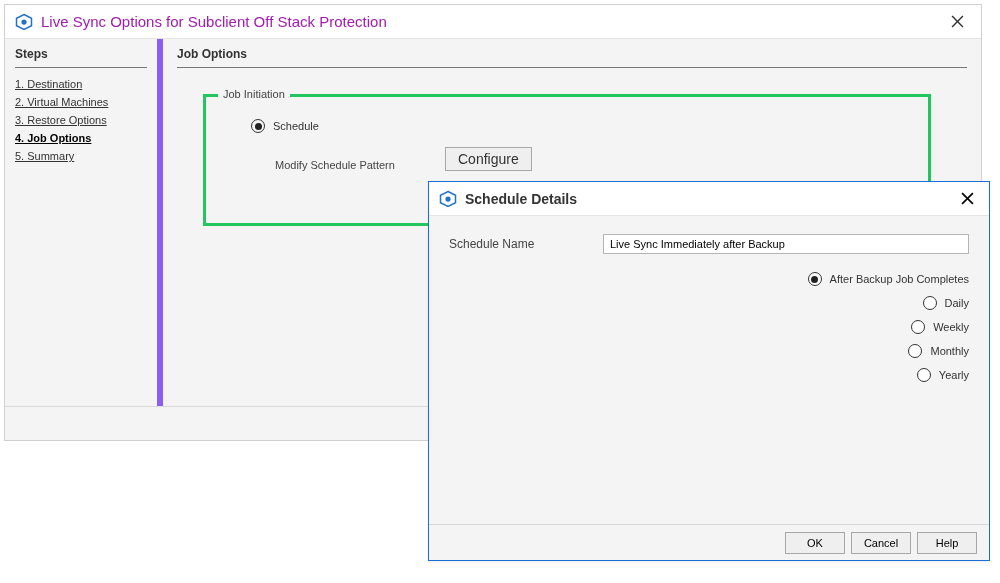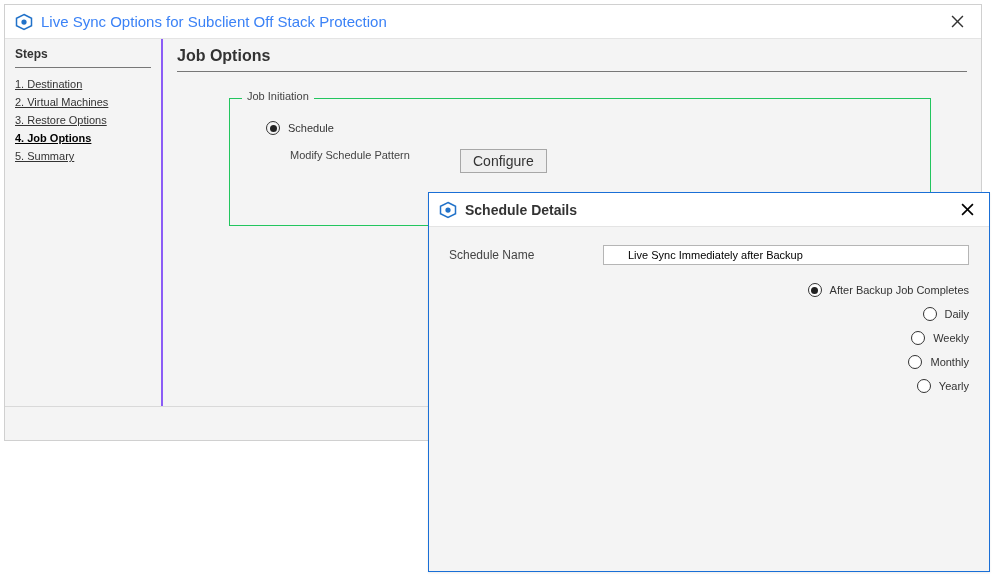--- a/index.html
+++ b/index.html
@@ -31,38 +31,38 @@
       padding: 0 10px;
       border-bottom: 1px solid #e4e4e4;
     }
     .titlebar .logo {
       width: 18px; height: 18px;
       margin-right: 8px;
       display: flex; align-items: center; justify-content: center;
     }
     .titlebar .title {
       font-size: 15px;
-      color: #3b82f6;
+      color: #a21caf;
       flex: 1;
     }
     .titlebar .close {
       width: 28px; height: 28px;
       display: flex; align-items: center; justify-content: center;
       color: #444;
       cursor: pointer;
     }
     .titlebar .close svg { width: 13px; height: 13px; }
     .body {
       display: flex;
       height: calc(100% - 34px - 34px);
       background: #f4f4f4;
     }
     .steps-panel {
       width: 158px;
-      border-right: 2px solid #8b5cf6;
+      border-right: 6px solid #8b5cf6;
       padding: 8px 10px;
     }
     .steps-panel .steps-heading {
       font-weight: bold;
       font-size: 12px;
       padding-bottom: 6px;
       border-bottom: 1px solid #777;
       margin-bottom: 10px;
     }
     .steps-panel ul { list-style: none; }
@@ -77,29 +77,29 @@
       font-weight: bold;
       color: #000;
     }
     .content-panel {
       flex: 1;
       padding: 8px 14px 14px 14px;
       position: relative;
     }
     .content-panel .section-heading {
       font-weight: bold;
-      font-size: 16px;
+      font-size: 12px;
       padding-bottom: 6px;
       border-bottom: 1px solid #777;
       margin-bottom: 26px;
     }
     .job-initiation-group {
-      border: 1px solid #22c55e;
-      padding: 22px 30px 40px 30px;
-      margin: 0 36px 0 52px;
+      border: 3px solid #22c55e;
+      padding: 22px 30px 40px 39px;
+      margin: 0 36px 0 26px;
       position: relative;
     }
     .group-legend {
       position: absolute;
       top: -9px;
       left: 12px;
       background: #f4f4f4;
       padding: 0 5px;
       font-size: 11px;
       color: #444;
@@ -121,21 +121,21 @@
       width: 7px; height: 7px;
       background: #222;
       border-radius: 50%;
     }
     .radio-row .radio-label { font-size: 11px; }
     .schedule-detail-rows {
       margin-left: 30px;
     }
     .sched-row {
       display: flex;
-      align-items: flex-start;
+      align-items: flex-end;
       margin-bottom: 12px;
       font-size: 11px;
       color: #444;
     }
     .sched-row .label { width: 170px; }
     .btn-small {
       background: #efefef;
       border: 1px solid #a7a7a7;
       padding: 3px 12px;
       font-size: 14px;
@@ -164,21 +164,21 @@
     }
     .footer-bar button.primary {
       border: 1px solid #1a6fd6;
       color: #000;
     }
 
     
     .dialog {
       position: absolute;
       left: 428px;
-      top: 192px;
+      top: 181px;
       width: 562px;
       height: 380px;
       background: #f4f4f4;
       border: 1px solid #1a6fd6;
       box-shadow: 0 1px 2px rgba(0,0,0,0.08);
       display: flex;
       flex-direction: column;
     }
     .dialog .d-titlebar {
       height: 34px;
@@ -216,21 +216,21 @@
       margin-bottom: 18px;
     }
     .field-row .label {
       width: 154px;
       font-size: 12px;
       color: #444;
     }
     .field-row input[type="text"] {
       flex: 1;
       border: 1px solid #b5b5b5;
-      padding: 3px 24px;
+      padding: 3px 6px;
       font-size: 11px;
       background: #fff;
     }
     .radio-list {
       margin-left: 18px;
     }
     .radio-list .r-item {
       display: flex;
       align-items: center;
       margin-bottom: 10px;
@@ -372,13 +372,18 @@
         <span class="r-outer"></span>
         <span class="r-label">Monthly</span>
       </div>
       <div class="r-item">
         <span class="r-outer"></span>
         <span class="r-label">Yearly</span>
       </div>
     </div>
   </div>
 
+  <div class="d-footer">
+    <button>OK</button>
+    <button>Cancel</button>
+    <button>Help</button>
+  </div>
 </div>
 
 </body></html>

